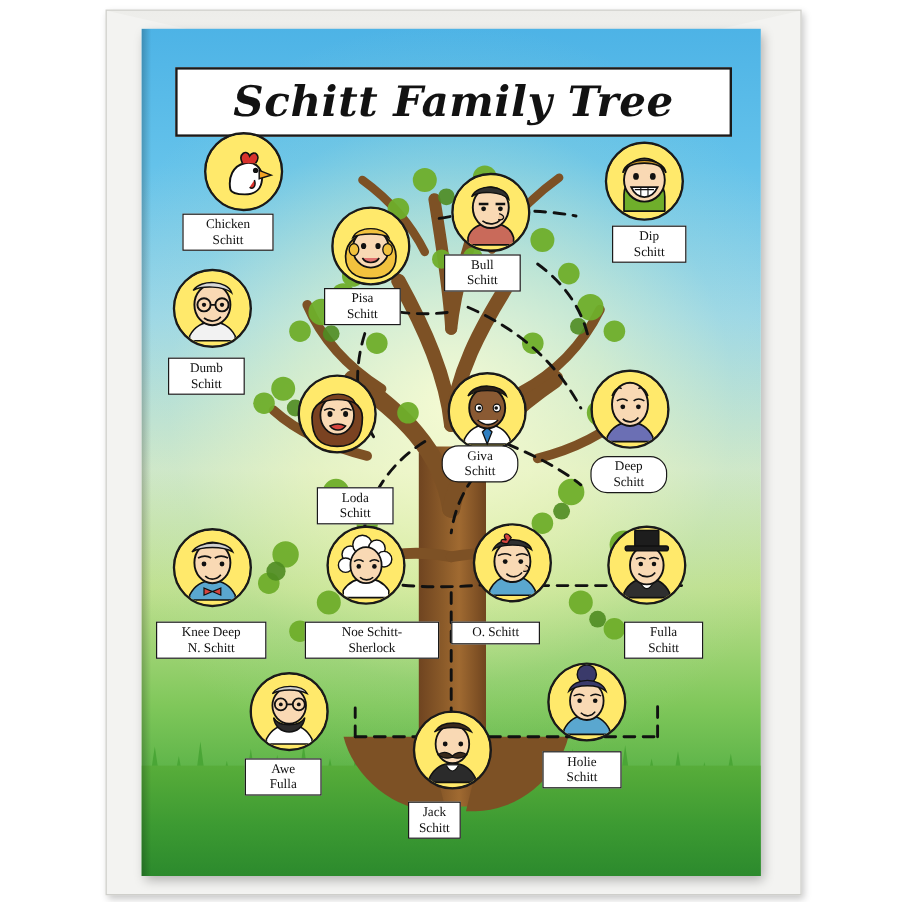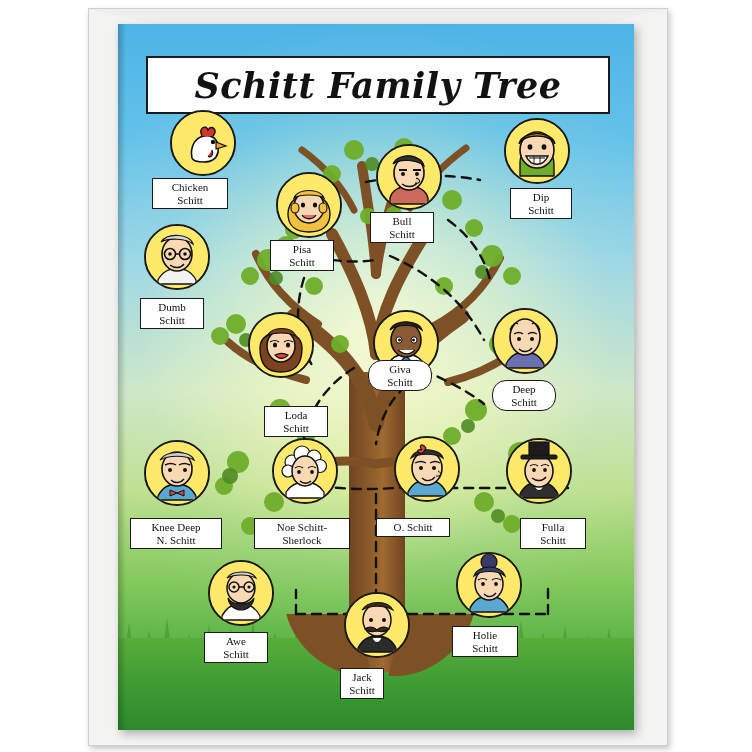--- a/index.html
+++ b/index.html
@@ -443,21 +443,21 @@
           <path d="M31 44 L27 48 L31 58 L35 48 Z" fill="#2f7fc1" stroke="#111" stroke-width="1.1"></path>
           <ellipse cx="31" cy="28" rx="15" ry="17" fill="#8a5a33" stroke="#111" stroke-width="1.6"></ellipse>
           <path d="M15 18 C20 6 44 8 47 18 C40 12 22 12 15 18 Z" fill="#2b2018" stroke="#111" stroke-width="1.2"></path>
           <ellipse cx="24" cy="28" rx="3" ry="3.2" fill="#ffffff" stroke="#111" stroke-width="1"></ellipse>
           <ellipse cx="39" cy="28" rx="3" ry="3.2" fill="#ffffff" stroke="#111" stroke-width="1"></ellipse>
           <circle cx="24.5" cy="28" r="1.5" fill="#111"></circle>
           <circle cx="38.5" cy="28" r="1.5" fill="#111"></circle>
           <path d="M23 38 C29 43 35 43 40 38" fill="#ffffff" stroke="#111" stroke-width="1.3"></path>
         </svg>
       </div>
-      <div class="nameplate" style="left:250px; top:336px; width:64px;border-radius:14px;">Giva
+      <div class="nameplate" style="left:250px; top:347px; width:64px;border-radius:14px;">Giva
 Schitt</div>
     </div>
 
     <div class="node">
       <div class="portrait" style="left:374px; top:284px;">
         <svg width="62" height="62" viewBox="0 0 62 62">
           <circle cx="31" cy="31" r="31" fill="#ffe96b"></circle>
           <path d="M12 54 C16 46 22 42 31 42 C40 42 46 46 50 54 L50 58 L12 58 Z" fill="#6b6fb4" stroke="#111" stroke-width="1.3"></path>
           <ellipse cx="31" cy="27" rx="15" ry="18" fill="#f9d9b4" stroke="#111" stroke-width="1.6"></ellipse>
           <path d="M16 20 C18 14 22 12 24 14" fill="none" stroke="#111" stroke-width="1.2"></path>
@@ -505,21 +505,21 @@
             <circle cx="14" cy="31" r="6"></circle>
           </g>
           <ellipse cx="31" cy="31" rx="13" ry="15" fill="#f9d9b4" stroke="#111" stroke-width="1.5"></ellipse>
           <path d="M21 28 Q25 25 29 28" fill="none" stroke="#111" stroke-width="1.2"></path>
           <path d="M34 28 Q38 25 42 28" fill="none" stroke="#111" stroke-width="1.2"></path>
           <circle cx="25" cy="32" r="1.9" fill="#111"></circle>
           <circle cx="38" cy="32" r="1.9" fill="#111"></circle>
           <path d="M26 41 C29 44 34 44 37 41" fill="none" stroke="#111" stroke-width="1.3"></path>
         </svg>
       </div>
-      <div class="nameplate" style="left:136px; top:494px; width:96px;text-align:center;">Noe Schitt-
+      <div class="nameplate" style="left:136px; top:494px; width:112px;text-align:center;">Noe Schitt-
 Sherlock</div>
     </div>
 
     <div class="node">
       <div class="portrait" style="left:276px; top:412px;">
         <svg width="62" height="62" viewBox="0 0 62 62">
           <circle cx="31" cy="31" r="31" fill="#ffe96b"></circle>
           <path d="M12 54 C16 46 22 42 31 42 C40 42 46 46 50 54 L50 58 L12 58 Z" fill="#5aa7cf" stroke="#111" stroke-width="1.3"></path>
           <ellipse cx="31" cy="30" rx="15" ry="17" fill="#f9d9b4" stroke="#111" stroke-width="1.6"></ellipse>
           <path d="M15 20 C20 8 44 10 47 20 C40 15 22 15 15 20 Z" fill="#2f2f2f" stroke="#111" stroke-width="1.2"></path>
@@ -564,21 +564,21 @@
           <path d="M17 16 C22 8 42 8 46 16 C38 12 24 12 17 16 Z" fill="#cfcfcf" stroke="#111" stroke-width="1.1"></path>
           <circle cx="24" cy="25" r="5" fill="none" stroke="#111" stroke-width="1.5"></circle>
           <circle cx="39" cy="25" r="5" fill="none" stroke="#111" stroke-width="1.5"></circle>
           <path d="M29 25 L34 25" stroke="#111" stroke-width="1.3"></path>
           <circle cx="24" cy="25" r="1.6" fill="#111"></circle>
           <circle cx="39" cy="25" r="1.6" fill="#111"></circle>
           <path d="M18 36 C20 52 42 52 44 36 C40 44 22 44 18 36 Z" fill="#2b2b2b" stroke="#111" stroke-width="1.2"></path>
         </svg>
       </div>
       <div class="nameplate" style="left:86px; top:608px; width:64px;">Awe
-Schitt</div>
+Fulla</div>
     </div>
 
     <div class="node">
       <div class="portrait" style="left:226px; top:568px;">
         <svg width="62" height="62" viewBox="0 0 62 62">
           <circle cx="31" cy="31" r="31" fill="#ffe96b"></circle>
           <path d="M12 54 C16 46 22 42 31 42 C40 42 46 46 50 54 L50 58 L12 58 Z" fill="#2b2b2b" stroke="#111" stroke-width="1.3"></path>
           <path d="M26 44 C29 50 33 50 36 44" fill="#ffffff" stroke="#111" stroke-width="1"></path>
           <ellipse cx="31" cy="26" rx="14" ry="16" fill="#f9d9b4" stroke="#111" stroke-width="1.5"></ellipse>
           <path d="M16 16 C22 6 42 6 47 16 C38 11 24 11 16 16 Z" fill="#3a2a1c" stroke="#111" stroke-width="1.1"></path>

